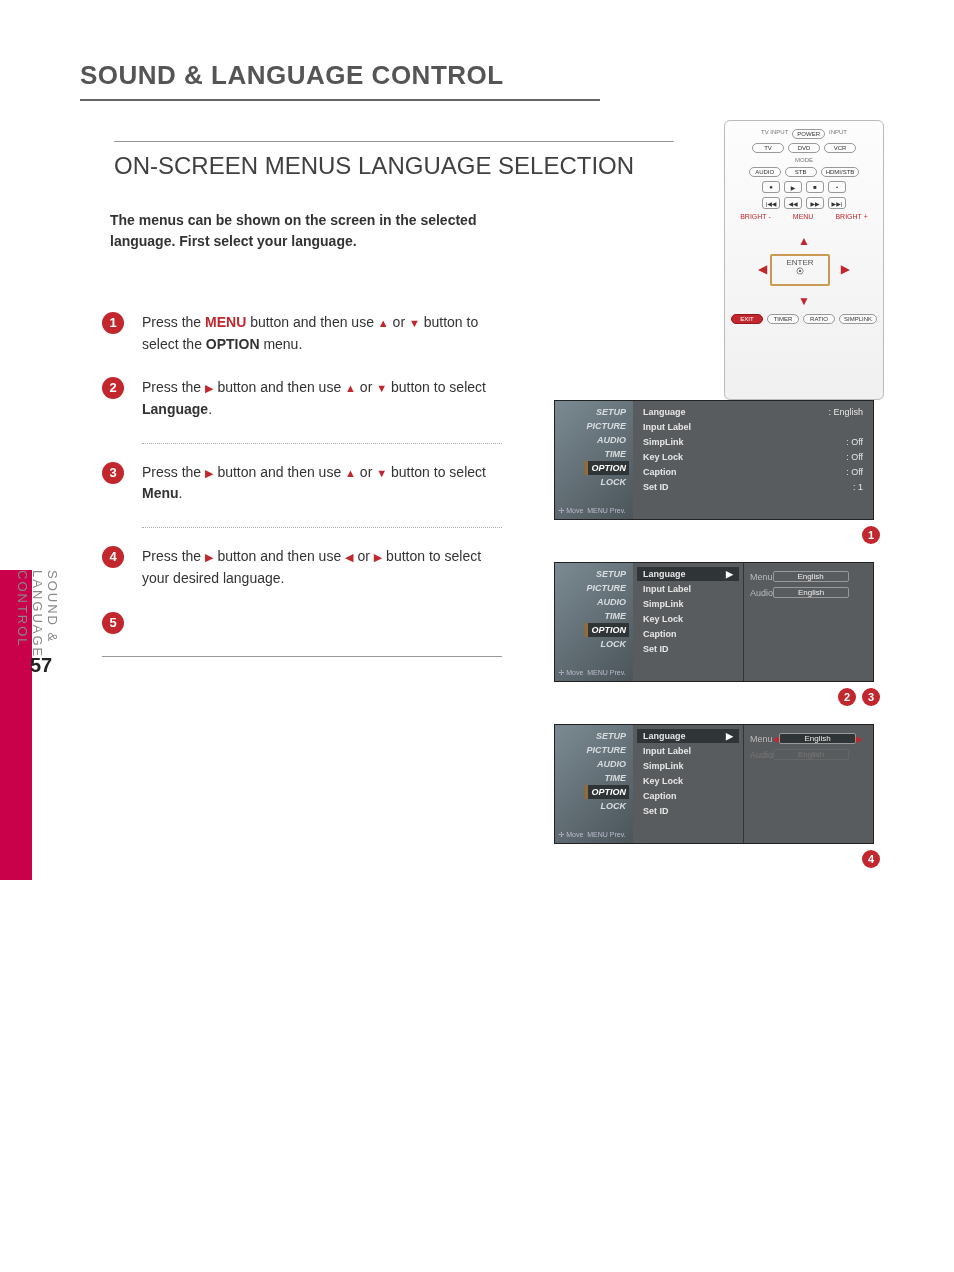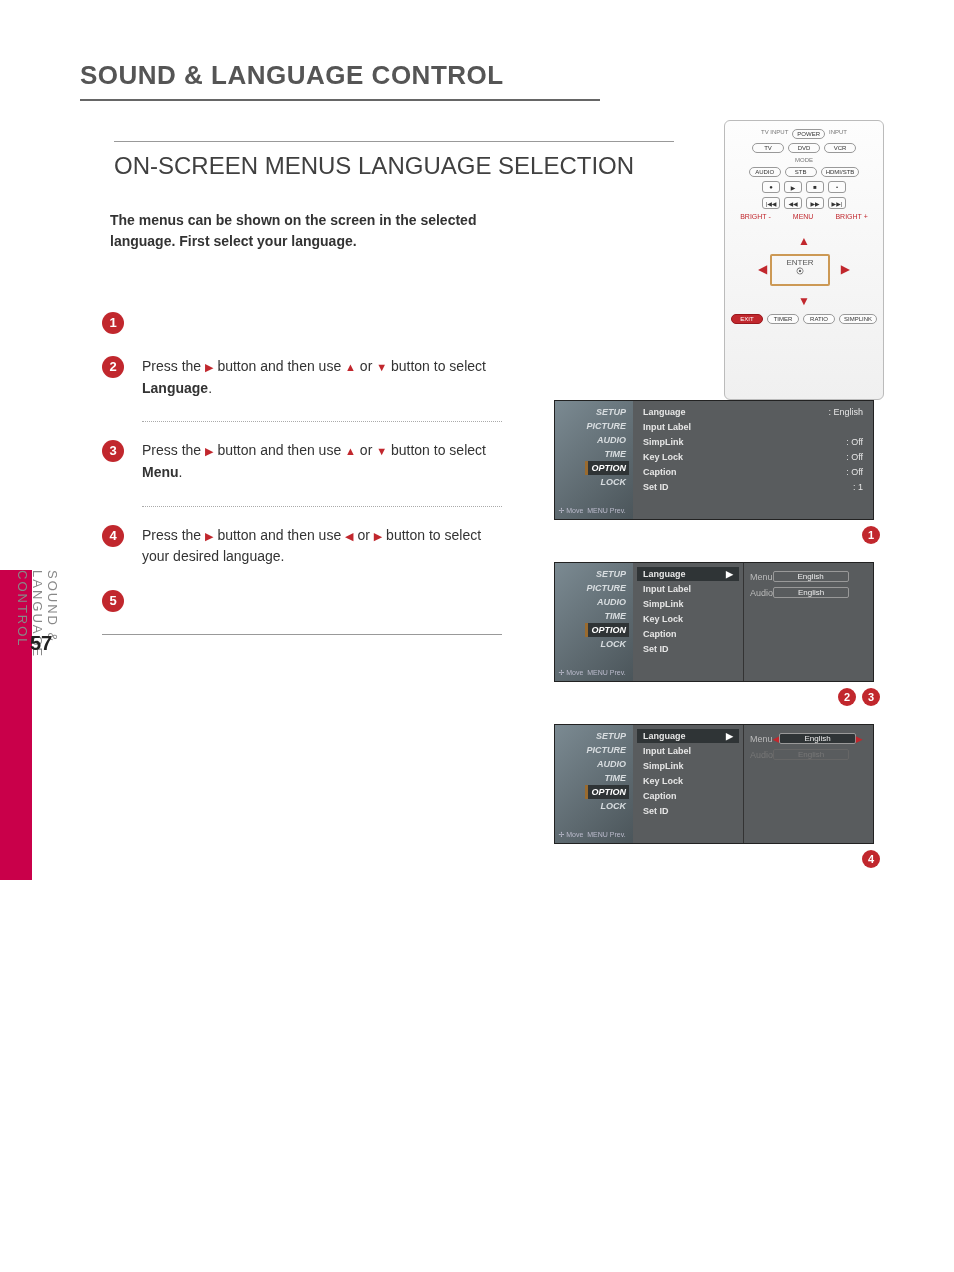--- a/index.html
+++ b/index.html
@@ -199,20 +199,23 @@
       <span class="btn">TIMER</span>
       <span class="btn">RATIO</span>
       <span class="btn">SIMPLINK</span>
     </div>
   </div>
 
   <div class="content-row">
     <div class="steps-col">
       <div class="step">
         <div class="num"><span class="badge">1</span></div>
+        <div class="body">
+          <span>Press the </span><span class="hl">MENU</span><span> button and then use </span><span class="tri up">▲</span><span> or </span><span class="tri down">▼</span><span> button to select the </span><b>OPTION</b><span> menu.</span>
+        </div>
       </div>
 
       <div class="step">
         <div class="num"><span class="badge">2</span></div>
         <div class="body">
           <span>Press the </span><span class="tri right">▶</span><span> button and then use </span><span class="tri up">▲</span><span> or </span><span class="tri down">▼</span><span> button to select </span><b>Language</b><span>.</span>
         </div>
       </div>
       <div class="dots"></div>
 

